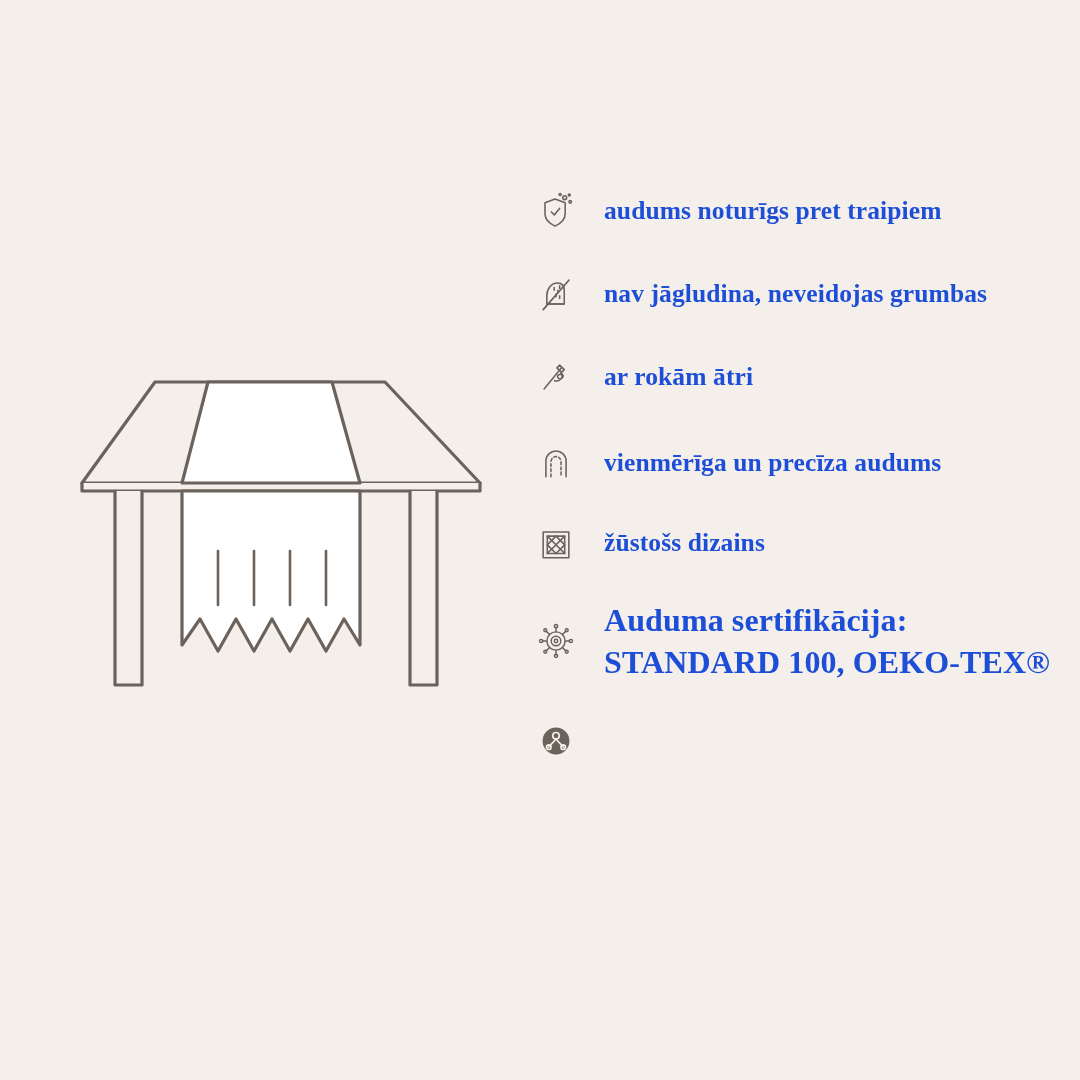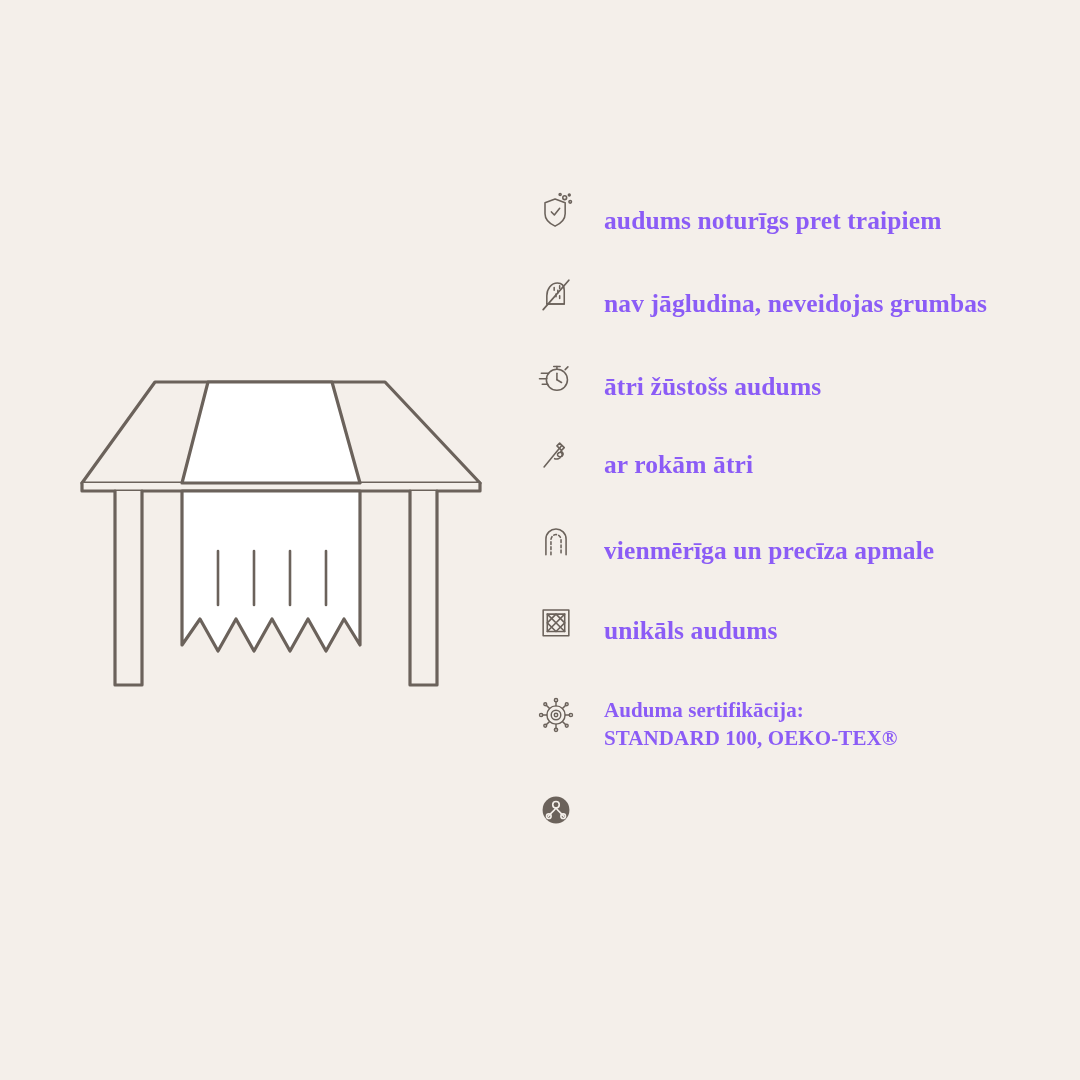--- a/index.html
+++ b/index.html
@@ -48,28 +48,27 @@
     height: 52px;
     display: flex;
     align-items: center;
     justify-content: center;
     margin-right: 20px;
   }
   .feature-label {
     font-family: "Liberation Serif", serif;
     font-size: 25.5px;
     font-weight: bold;
-    color: #8b5cf6;
+    color: #1d4ed8;
     line-height: 1.25;
     letter-spacing: 0.1px;
     white-space: pre-line;
-    margin-top: 20px;
   }
   .feature-row.cert .feature-label {
-    font-size: 21px;
+    font-size: 32px;
     line-height: 1.32;
     font-family: Liberation Serif, serif;
   }
   
   .feature-row.r1 { margin-bottom: 31px; }
   .feature-row.r2 { margin-bottom: 31px; text-align: center; }
   .feature-row.r3 { margin-bottom: 26px; }
   .feature-row.r4 { margin-bottom: 34px; }
   .feature-row.r5 { margin-bottom: 28px; }
   .feature-row.r6 { margin-bottom: 30px; }
@@ -122,66 +121,52 @@
         <svg viewBox="0 0 48 48" width="44" height="44" fill="none" stroke="#6b625b" stroke-width="1.7" stroke-linecap="round" stroke-linejoin="round">
           <path d="M14 35 V26 C14 18 19 12 25.5 12 C31 12 33 15 33 20 V35 Z"></path>
           <path d="M14 35 H33"></path>
           <path d="M22 17 v3 M26 20 v3 M28 15 v3 M24 24 v3 M28 26 v3"></path>
           <path d="M10 41 L38 9" stroke-width="1.9"></path>
         </svg>
       </span>
       <span class="feature-label">nav jāgludina, neveidojas grumbas</span>
     </div>
 
-    <div class="feature-row r3">
-      <span class="feature-icon">
-        <svg viewBox="0 0 48 48" width="44" height="44" fill="none" stroke="#6b625b" stroke-width="1.7" stroke-linecap="round" stroke-linejoin="round">
-          <circle cx="25" cy="27" r="11.5"></circle>
-          <path d="M25 27 L25 20"></path>
-          <path d="M25 27 L30 30"></path>
-          <path d="M21.5 12.5 H28.5"></path>
-          <path d="M25 12.5 V15.5"></path>
-          <path d="M34 16 L37 13"></path>
-          <path d="M8 20 H16 M6 26 H14 M9 32 H15"></path>
-        </svg>
-      </span>
-      <span class="feature-label">ātri žūstošs audums</span>
-    </div>
 
     <div class="feature-row r4">
       <span class="feature-icon">
         <svg viewBox="0 0 48 48" width="44" height="44" fill="none" stroke="#6b625b" stroke-width="1.7" stroke-linecap="round" stroke-linejoin="round">
           <path d="M11 37 L30 14"></path>
           <path d="M28 11 L33 16 L30 19 L25 14 Z"></path>
           <path d="M29.5 20 c4 2 2 6 -1 6 c-3 0 -4 -3 -1.5 -4.5 c2.5 -1.5 5 1 3 4 c-1.6 2.4 -5 3.5 -7.5 2.5"></path>
         </svg>
       </span>
       <span class="feature-label">ar rokām ātri</span>
     </div>
 
     <div class="feature-row r5">
       <span class="feature-icon">
         <svg viewBox="0 0 48 48" width="44" height="44" fill="none" stroke="#6b625b" stroke-width="1.7" stroke-linecap="round" stroke-linejoin="round">
           <path d="M13 39 V22 C13 15.5 18 11 24 11 C30 11 35 15.5 35 22 V39"></path>
           <path d="M18.5 39 V23 C18.5 19.5 21 17 24 17 C27 17 29.5 19.5 29.5 23 V39" stroke-dasharray="3 2.6"></path>
         </svg>
       </span>
-      <span class="feature-label">vienmērīga un precīza apmale</span>
+      <span class="feature-label">vienmērīga un precīza audums</span>
     </div>
 
     <div class="feature-row r6">
       <span class="feature-icon">
         <svg viewBox="0 0 48 48" width="44" height="44" fill="none" stroke="#6b625b" stroke-width="1.7" stroke-linecap="round" stroke-linejoin="round">
           <rect x="10" y="12" width="28" height="28"></rect>
           <rect x="14.5" y="16.5" width="19" height="19"></rect>
           <path d="M14.5 16.5 L33.5 35.5 M33.5 16.5 L14.5 35.5"></path>
           <path d="M24 16.5 L33.5 26 L24 35.5 L14.5 26 Z"></path>
         </svg>
       </span>
-      <span class="feature-label">unikāls audums</span>
+      <span class="feature-label">žūstošs dizains</span>
     </div>
 
     <div class="feature-row r7 cert">
       <span class="feature-icon">
         <svg viewBox="0 0 48 48" width="46" height="46" fill="none" stroke="#6b625b" stroke-width="1.5" stroke-linecap="round" stroke-linejoin="round">
           <circle cx="24" cy="24" r="9.5"></circle>
           <circle cx="24" cy="24" r="5"></circle>
           <circle cx="24" cy="24" r="1.8"></circle>
           <g>
             <path d="M24 14.5 V9.5"></path>

